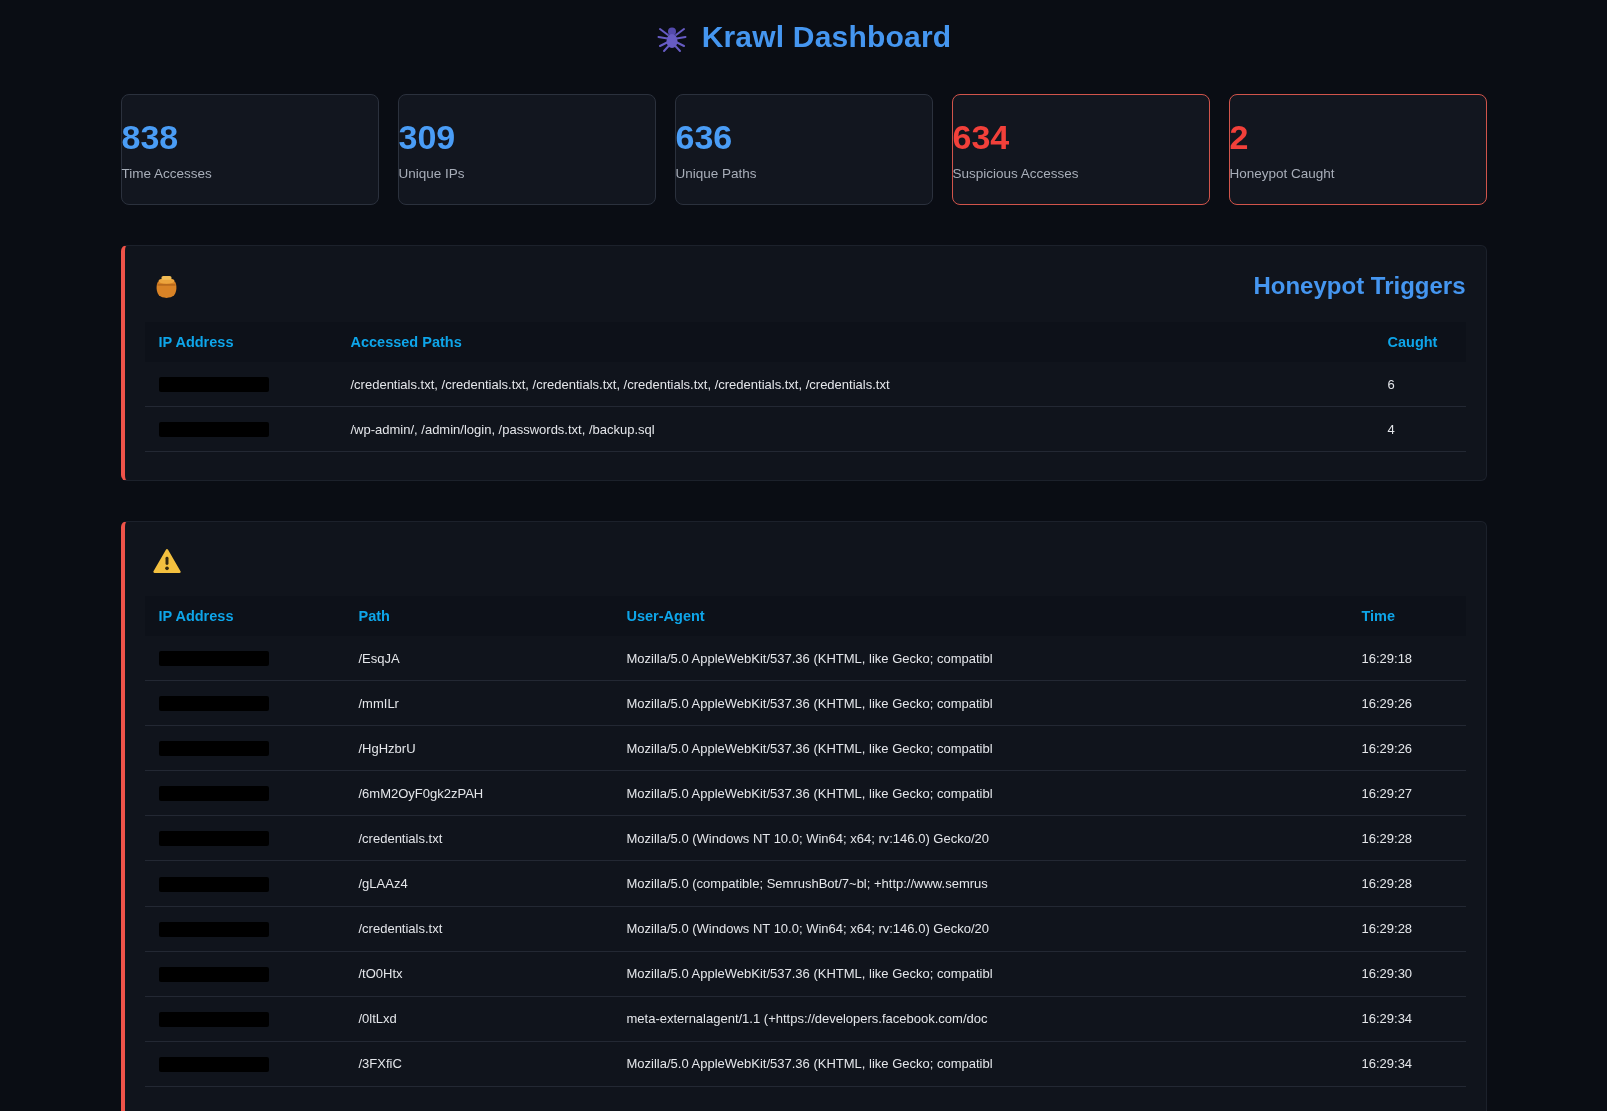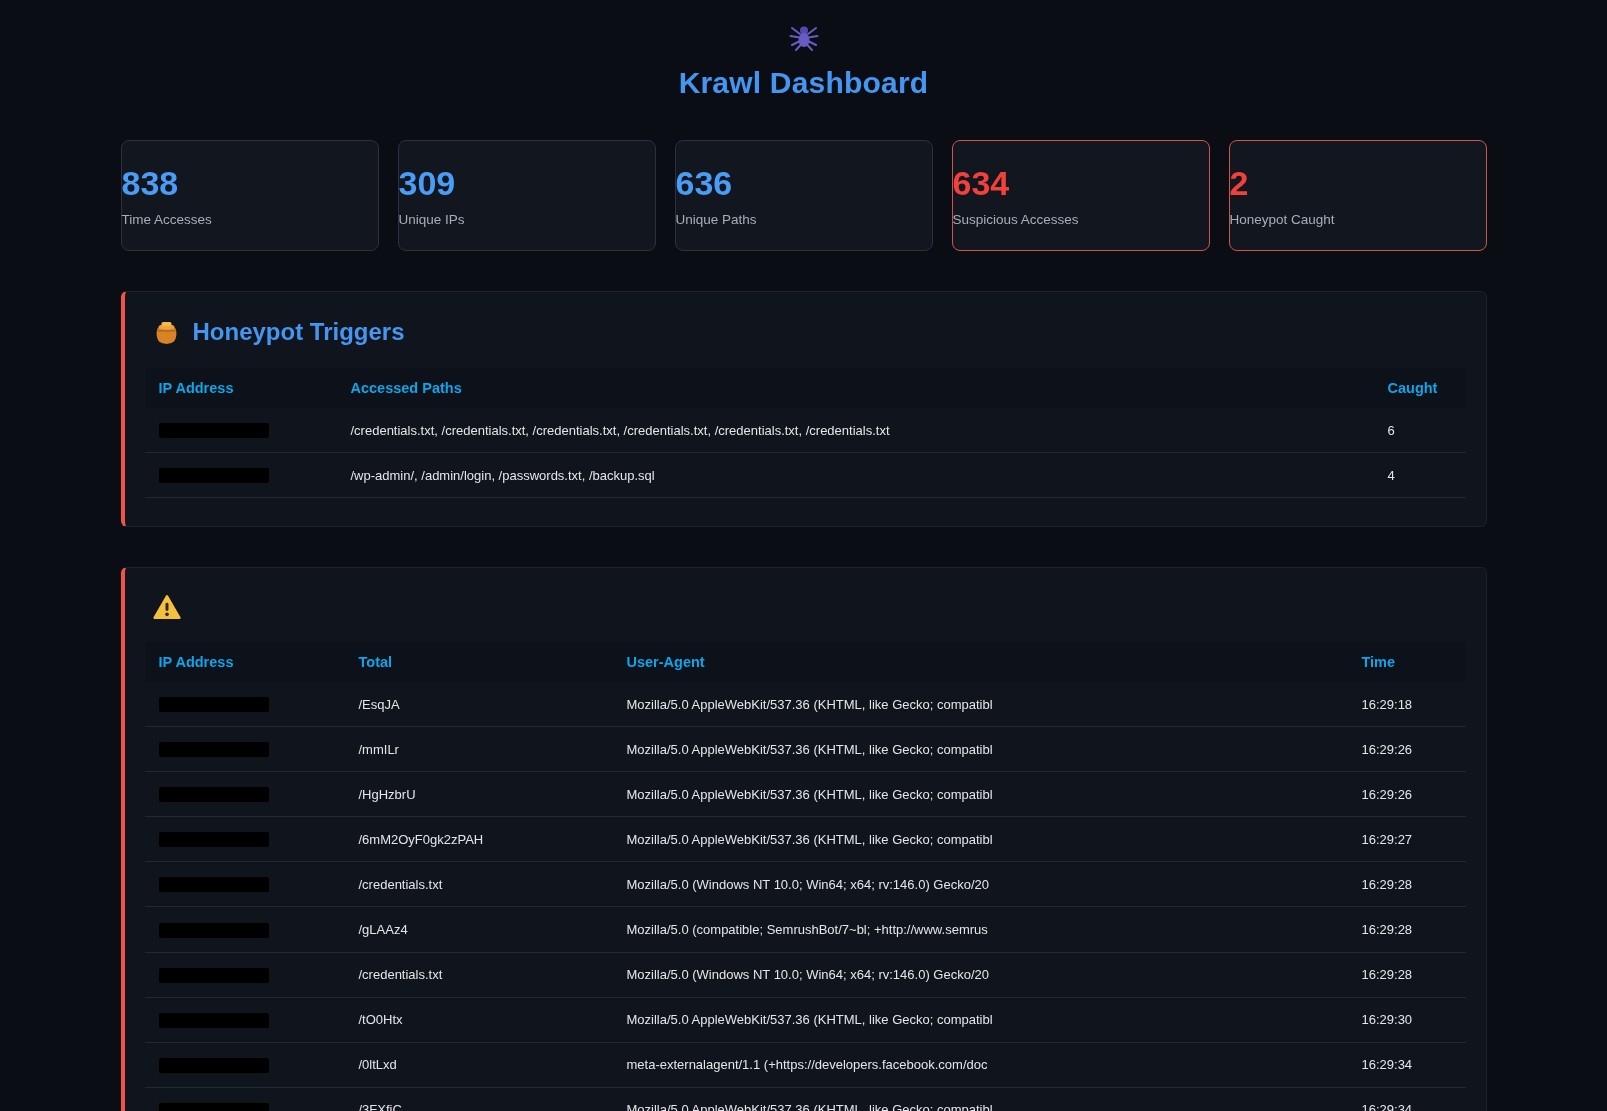--- a/index.html
+++ b/index.html
@@ -8,21 +8,21 @@
     overflow: hidden;
     background: #0a0d14;
     font-family: "Liberation Sans", "DejaVu Sans", sans-serif;
     color: #e6e8ec;
   }
   .container { width: 1366px; margin: 0 auto; padding-top: 16px; }
 
   
   .header {
     display: flex; align-items: center; justify-content: center;
-    gap: 14px; margin: 4px 0 40px 0; flex-direction: column;
+    gap: 14px; margin: 4px 0 40px 0;
   }
   .header h1 { font-size: 30px; font-weight: 700; color: #4596f0; letter-spacing: 0.2px; }
   .icon { display: inline-flex; align-items: center; justify-content: center; }
 
   
   .stats { display: flex; gap: 19px; }
   .card {
     flex: 1; height: 111px;
     background: #13182233;
     background-color: #12161f;
@@ -41,20 +41,21 @@
     margin-top: 40px;
     background: #10141c;
     border: 1px solid #1c212b;
     border-left: 4px solid #ef5349;
     border-radius: 6px;
     padding: 24px 20px 28px 20px;
   }
   .panel-title {
     display: flex; align-items: center; gap: 13px;
     margin: 2px 0 22px 8px;
+    justify-content: space-between;
   }
   .panel-title h2 { font-size: 24px; font-weight: 700; color: #4596f0; }
 
   
   table { width: 100%; border-collapse: collapse; table-layout: fixed; }
   thead th {
     background: #0d1119;
     color: #0ea5e9;
     font-size: 14.5px; font-weight: 700;
     text-align: left;
@@ -179,21 +180,21 @@
           <path d="M16 2.5 L30.5 27.5 H1.5 Z" fill="#f3c03f" stroke="#f3c03f" stroke-width="2.5" stroke-linejoin="round"></path>
           <rect x="14.3" y="10" width="3.4" height="9.5" rx="1.7" fill="#33280f"></rect>
           <circle cx="16" cy="23.5" r="2.1" fill="#33280f"></circle>
         </svg>
       </span>
     </div>
     <table>
       <thead>
         <tr>
           <th class="sa-col-ip">IP Address</th>
-          <th class="sa-col-path">Total</th>
+          <th class="sa-col-path">Path</th>
           <th>User-Agent</th>
           <th class="sa-col-time">Time</th>
         </tr>
       </thead>
       <tbody>
 
           <tr>
             <td><span class="redacted"></span></td>
             <td>/EsqJA</td>
             <td>Mozilla/5.0 AppleWebKit/537.36 (KHTML, like Gecko; compatibl</td>

